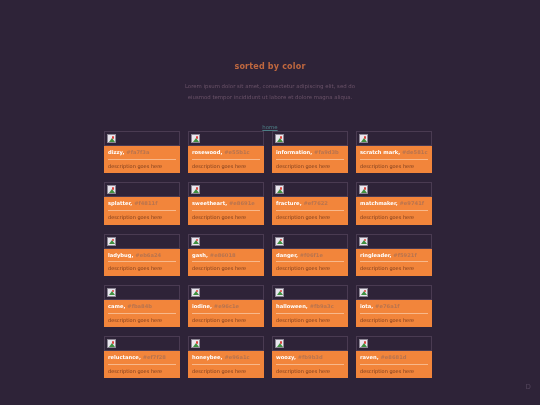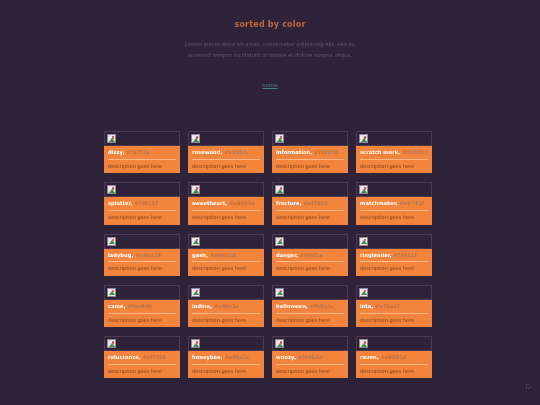--- a/index.html
+++ b/index.html
@@ -10,22 +10,23 @@
     width: 540px;
     height: 405px;
     background: #2e2338;
     font-family: "DejaVu Sans", "Liberation Sans", sans-serif;
     overflow: hidden;
     position: relative;
   }
 
   
   .page-header {
-    padding-top: 20px;
+    padding-top: 40px;
     text-align: center;
+    margin-top: 22px;
   }
   .page-title {
     font-size: 8px;
     font-weight: bold;
     color: #c0683f;
     letter-spacing: 0.2px;
     margin: 0 0 10px 0;
   }
   .lede {
     width: 180px;

